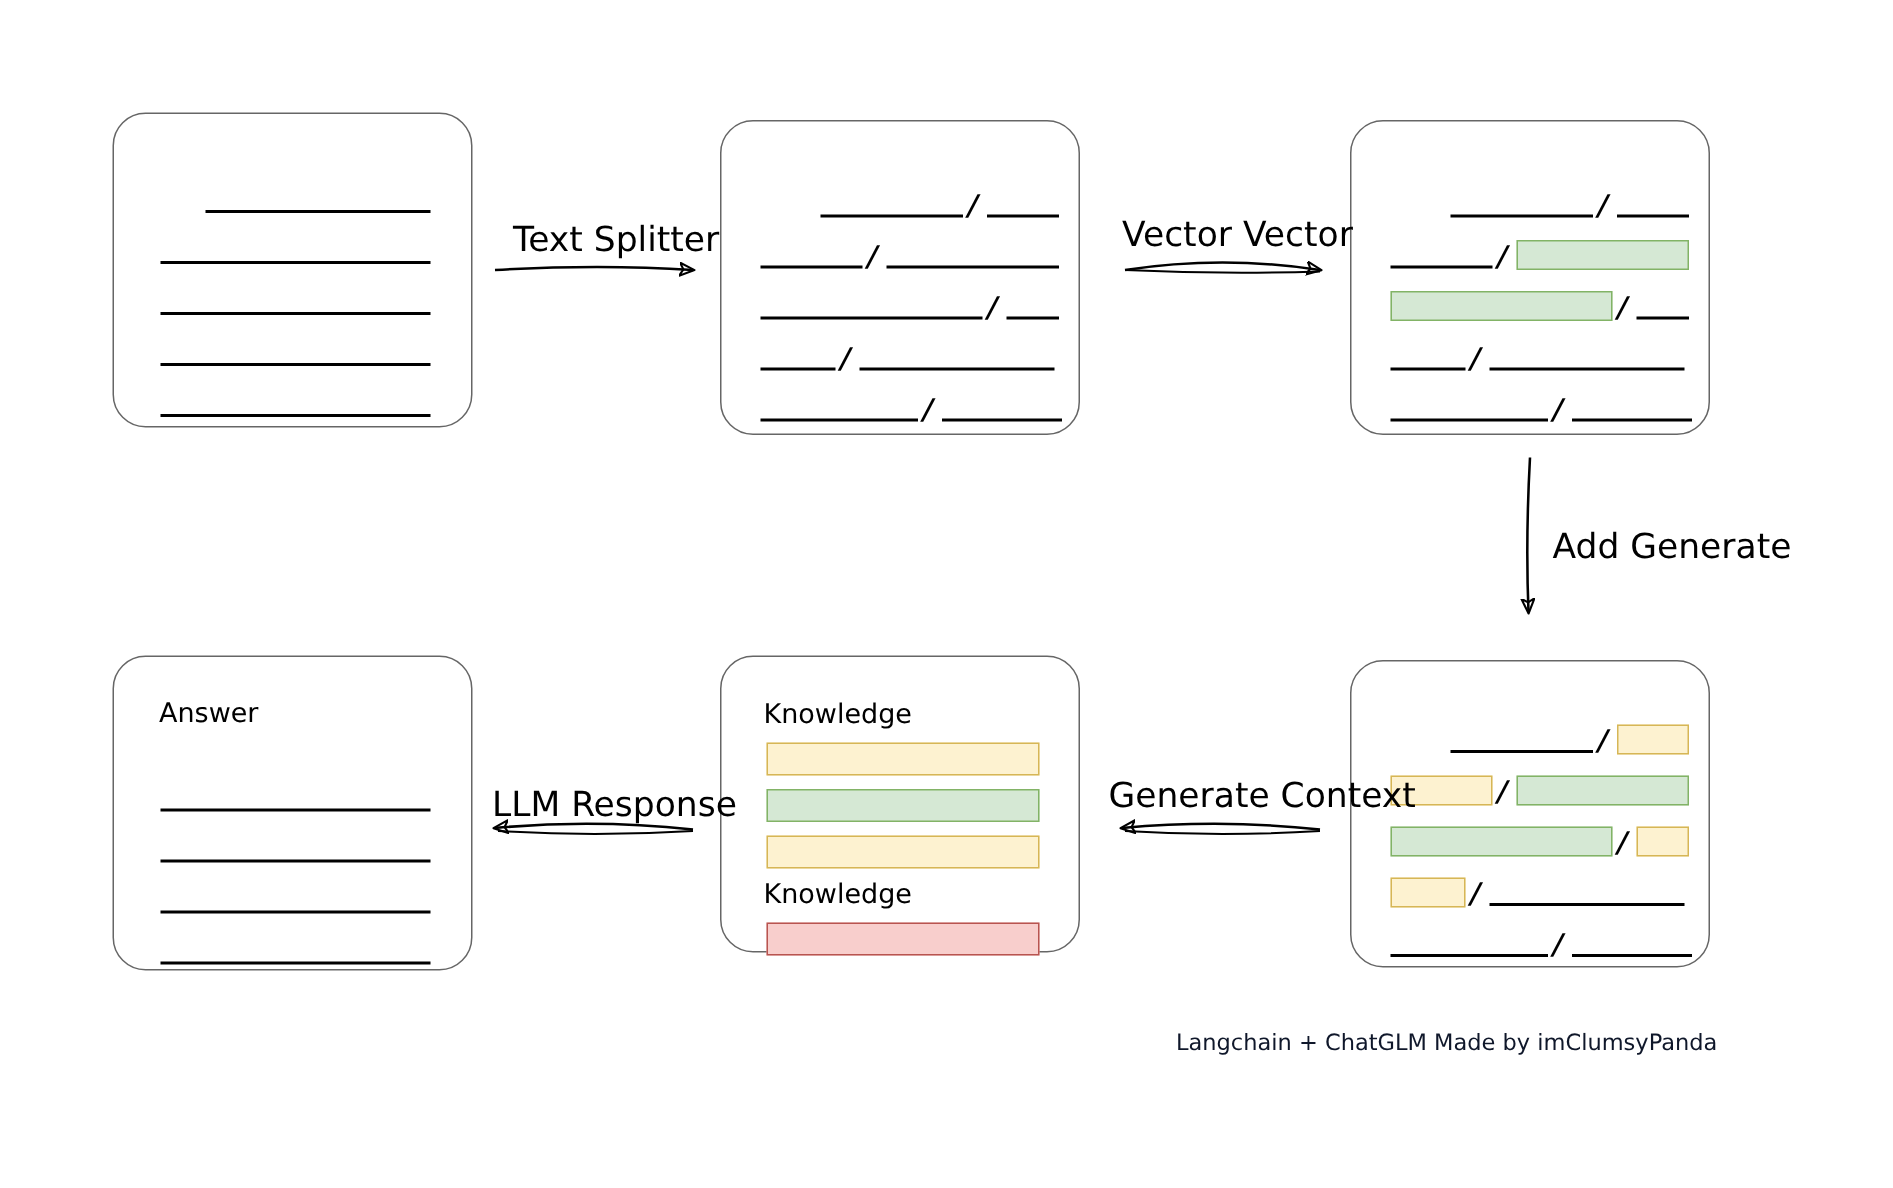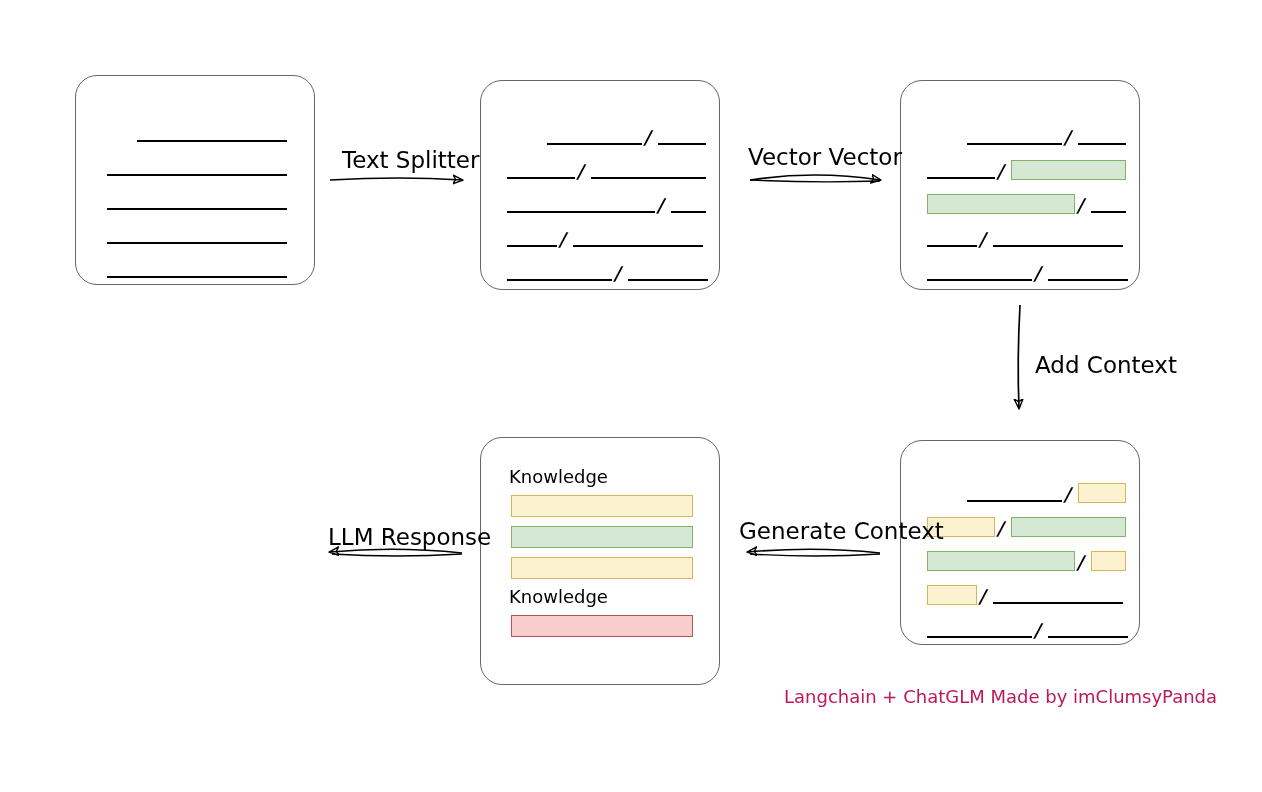--- a/index.html
+++ b/index.html
@@ -63,22 +63,22 @@
   .edgelabel {
     position: absolute;
     font-family: "DejaVu Sans", sans-serif;
     font-size: 23px;
     color: #000000;
     white-space: nowrap;
   }
   .footer {
     position: absolute;
     font-family: "DejaVu Sans", sans-serif;
-    font-size: 18px;
-    color: #be185d;
+    font-size: 15px;
+    color: #0f172a;
     white-space: nowrap;
   }
   svg.arrowlayer {
     position: absolute;
     left: 0; top: 0;
     width: 1262px;
     height: 792px;
     pointer-events: none;
   }
 </style>
@@ -150,33 +150,42 @@
         <div class="bar yellow" style="left: 190px; top: 110px; width: 35px;"></div>
         <div class="bar yellow" style="left: 26px; top: 144px; width: 50px;"></div>
         <div class="slash" style="left: 79px; top: 146px;">/</div>
         <div class="seg" style="left: 92px; top: 161px; width: 130px;"></div>
         <div class="seg" style="left: 26px; top: 195px; width: 105px;"></div>
         <div class="slash" style="left: 134px; top: 180px;">/</div>
         <div class="seg" style="left: 147px; top: 195px; width: 80px;"></div>
       </div>
   </div>
 
-  <div class="box" style="left:480px; top:437px; width:240px; height:248px;">
+  <div class="box" style="left:480px; top:437px; width:240px; height:198px;">
     <div class="boxlabel" style="left:28px; top:28px;">Knowledge</div>
     <div id="knowledge-bars" style="position:absolute; left:0; top:0; right:0; bottom:0;">
         <div class="bar wide yellow" style="left: 30px; top: 57px; width: 182px;"></div>
         <div class="bar wide green" style="left: 30px; top: 88px; width: 182px;"></div>
         <div class="bar wide yellow" style="left: 30px; top: 119px; width: 182px;"></div>
       </div>
     <div class="boxlabel" style="left:28px; top:148px;">Knowledge</div>
     <div id="question-bars" style="position:absolute; left:0; top:0; right:0; bottom:0;">
         <div class="bar wide red" style="left: 30px; top: 177px; width: 182px;"></div>
       </div>
   </div>
 
+  <div class="box" style="left:75px; top:437px; width:240px; height:210px;">
+    <div class="boxlabel" style="left:30px; top:27px;">Answer</div>
+    <div id="lines-answer" style="position:absolute; left:0; top:0; right:0; bottom:0;">
+        <div class="seg" style="left: 31px; top: 101px; width: 180px;"></div>
+        <div class="seg" style="left: 31px; top: 135px; width: 180px;"></div>
+        <div class="seg" style="left: 31px; top: 169px; width: 180px;"></div>
+        <div class="seg" style="left: 31px; top: 203px; width: 180px;"></div>
+      </div>
+  </div>
 
   <svg class="arrowlayer" viewBox="0 0 1262 792">
     <defs>
       <marker id="ah" markerWidth="12" markerHeight="12" refX="9" refY="5" orient="auto" markerUnits="userSpaceOnUse">
         <path d="M0,0.6 L10,5 L0,9.4 L2.6,5 Z" fill="none" stroke="#000" stroke-width="1.4" stroke-linejoin="round"></path>
       </marker>
     </defs>
 
     <path d="M330,180 Q400,176 462,180" fill="none" stroke="#000" stroke-width="1.7" marker-end="url(#ah)"></path>
 
@@ -187,19 +196,19 @@
 
     <path d="M880,553 Q815,546 748,552" fill="none" stroke="#000" stroke-width="1.7" marker-end="url(#ah)"></path>
     <path d="M880,554 Q815,558 750,554" fill="none" stroke="#000" stroke-width="1.3"></path>
 
     <path d="M462,553 Q396,546 330,552" fill="none" stroke="#000" stroke-width="1.7" marker-end="url(#ah)"></path>
     <path d="M462,554 Q396,558 332,554" fill="none" stroke="#000" stroke-width="1.3"></path>
   </svg>
 
   <div class="edgelabel" style="left:342px; top:147px;">Text Splitter</div>
   <div class="edgelabel" style="left:748px; top:144px;">Vector Vector</div>
-  <div class="edgelabel" style="left:1035px; top:352px;">Add Context</div>
+  <div class="edgelabel" style="left:1035px; top:352px;">Add Generate</div>
   <div class="edgelabel" style="left:739px; top:518px;">Generate Context</div>
   <div class="edgelabel" style="left:328px; top:524px;">LLM Response</div>
 
   <div class="footer" style="left:784px; top:686px;">Langchain + ChatGLM Made by imClumsyPanda</div>
 
 </div>
 
 </body></html>

